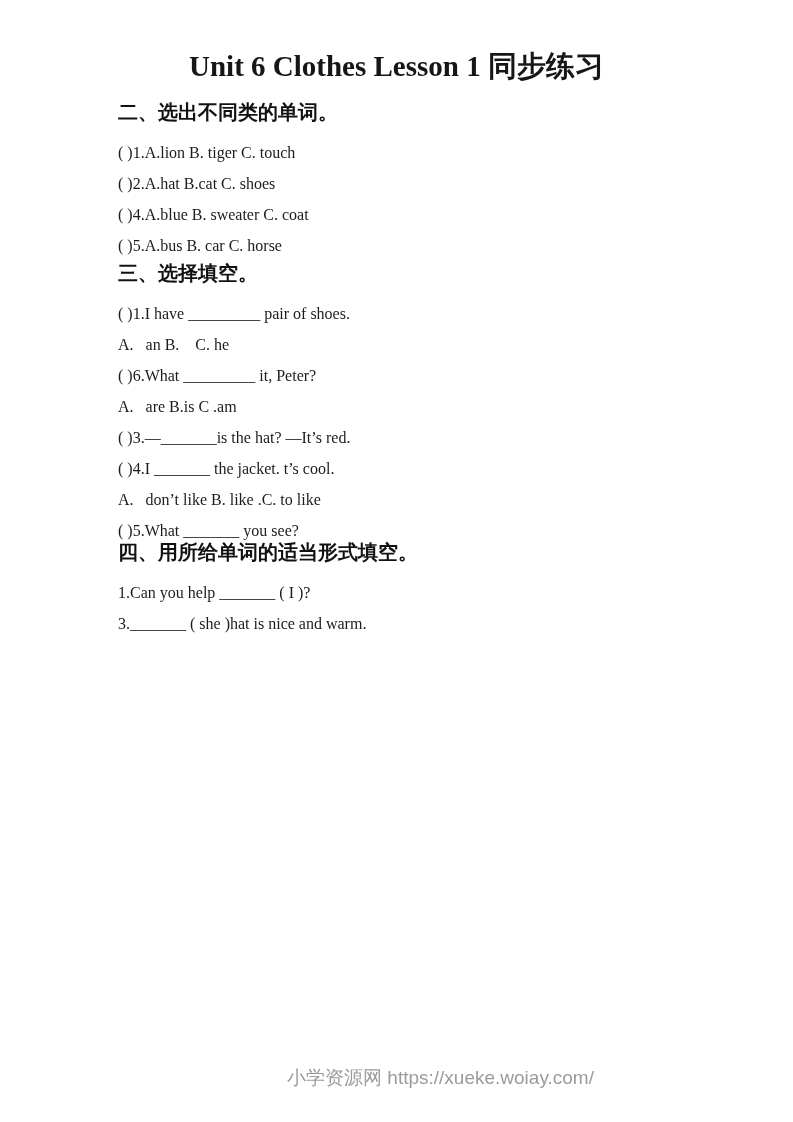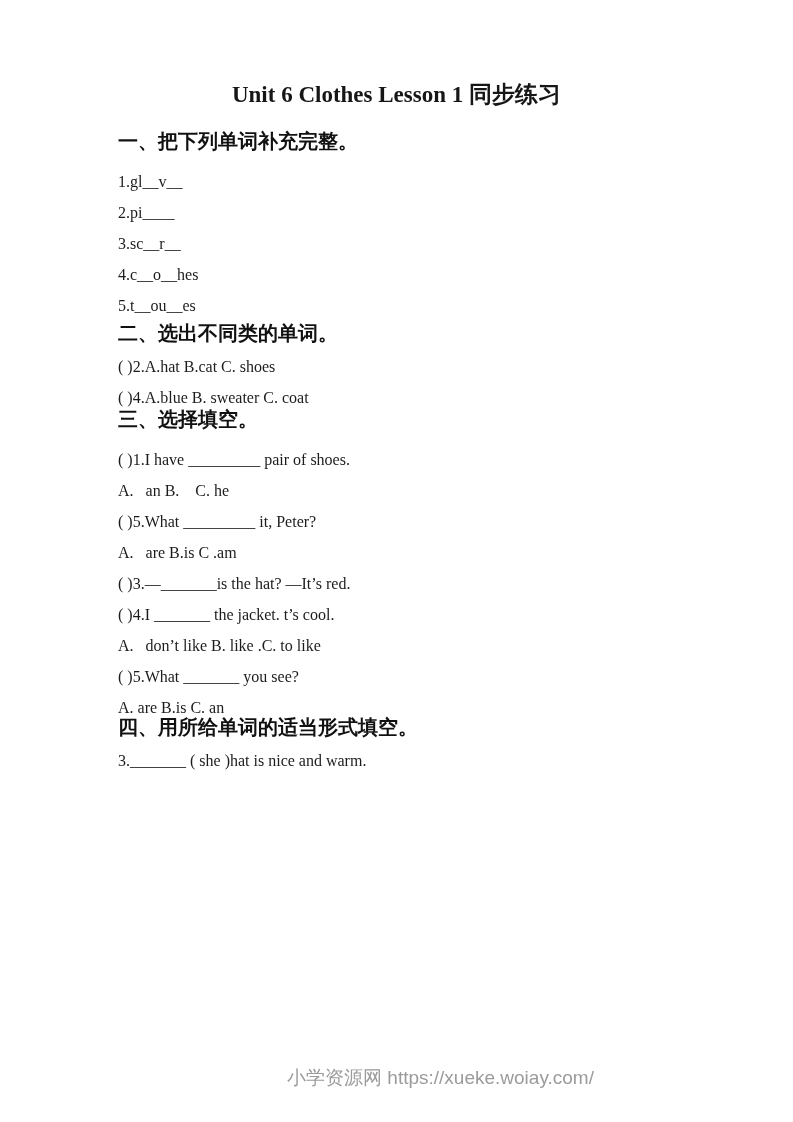--- a/index.html
+++ b/index.html
@@ -10,25 +10,25 @@
   .page {
     position: relative;
     width: 793px;
     height: 1122px;
     background: #ffffff;
     overflow: hidden;
     font-family: "Liberation Serif", serif;
     color: #1c1c1c;
   }
   .title {
-    margin: 9px;
-    padding-top: 72px;
+    margin: 0;
+    padding-top: 52px;
     text-align: center;
     font-family: "Liberation Serif", serif;
-    font-size: 23px;
+    font-size: 29px;
     line-height: 28px;
     font-weight: bold;
     color: #161616;
     white-space: pre-wrap;
   }
   .content {
     padding-left: 118px;
     padding-right: 90px;
   }
   .section-heading {
@@ -71,43 +71,37 @@
     padding-left: 44px;
   }
 </style>
 </head>
 <body>
 
 <div class="page">
   <h1 class="title">Unit 6 Clothes Lesson 1 同步练习</h1>
   <div class="content" id="sections">
       <div class="section">
-        <h2 class="section-heading">一、把下列单词补充完整。</h2>
-        <p class="exercise-line first">1.gl__v__</p>
-        <p class="exercise-line">2.pi____</p>
-        <p class="exercise-line">3.sc__r__</p>
-        <p class="exercise-line">4.c__o__hes</p>
-        <p class="exercise-line">5.t__ou__es</p>
-      </div>
-      <div class="section">
         <h2 class="section-heading">二、选出不同类的单词。</h2>
+        <p class="exercise-line first">( )1.A.lion B. tiger C. touch</p>
         <p class="exercise-line">( )2.A.hat B.cat C. shoes</p>
         <p class="exercise-line">( )4.A.blue B. sweater C. coat</p>
+        <p class="exercise-line">( )5.A.bus B. car C. horse</p>
       </div>
       <div class="section">
         <h2 class="section-heading">三、选择填空。</h2>
         <p class="exercise-line first">( )1.I have _________ pair of shoes.</p>
         <p class="exercise-line">A.   an B.    C. he</p>
-        <p class="exercise-line">( )5.What _________ it, Peter?</p>
+        <p class="exercise-line">( )6.What _________ it, Peter?</p>
         <p class="exercise-line">A.   are B.is C .am</p>
         <p class="exercise-line">( )3.—_______is the hat? —It’s red.</p>
         <p class="exercise-line">( )4.I _______ the jacket. t’s cool.</p>
         <p class="exercise-line">A.   don’t like B. like .C. to like</p>
         <p class="exercise-line">( )5.What _______ you see?</p>
-        <p class="exercise-line">A. are B.is C. an</p>
       </div>
       <div class="section">
         <h2 class="section-heading">四、用所给单词的适当形式填空。</h2>
+        <p class="exercise-line first">1.Can you help _______ ( I )?</p>
         <p class="exercise-line">3._______ ( she )hat is nice and warm.</p>
       </div>
     </div>
   <div class="footer">小学资源网 https://xueke.woiay.com/</div>
 </div>
 
 </body></html>

